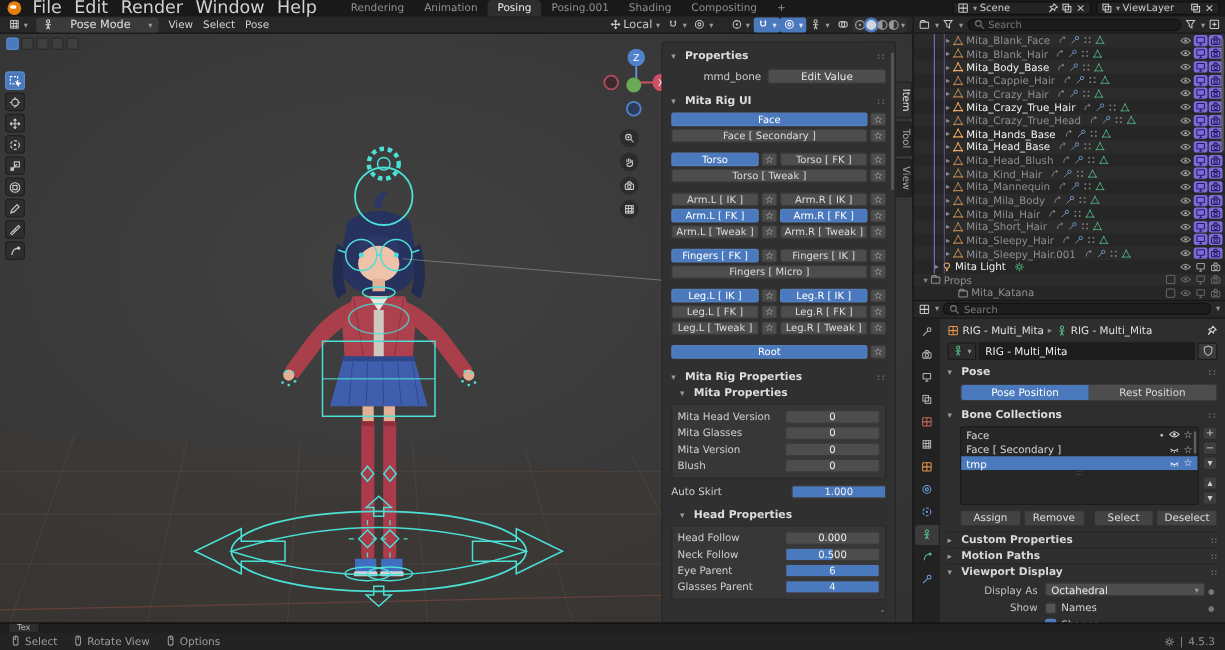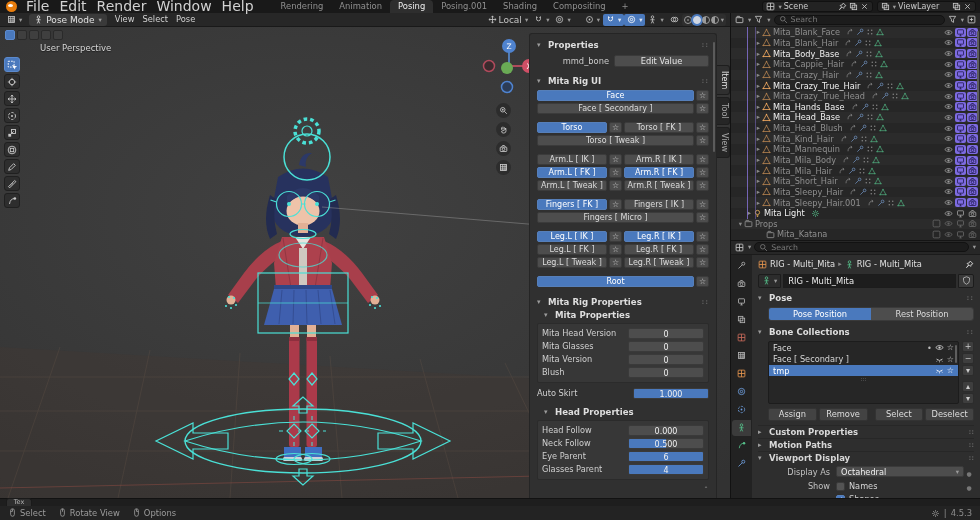--- a/index.html
+++ b/index.html
@@ -19,21 +19,21 @@
   .tab{padding:0 8px;color:#909090;font-size:8.4px;line-height:13px;border-radius:4px 4px 0 0}
   .tab.active{background:#2e2e2e;color:#efefef}
   .tb-right{margin-left:auto;display:flex;gap:4px;align-items:center}
   .chip{display:flex;align-items:center;gap:2px;background:#232323;border:1px solid #111;border-radius:3px;height:11px;padding:0 3px;color:#c9c9c9;font-size:8px}
   .chip .name{min-width:52px}
   
   .vph{position:absolute;top:13px;left:0;width:730px;height:14px;background:#272727;border-bottom:1px solid #191919;display:flex;align-items:center;padding:0 4px;z-index:20}
   .vph .menu{font-size:8.3px;padding:0 4px}
   .hbtn{display:flex;align-items:center;gap:2px;padding:0 3px;height:12px;border-radius:2px;color:#c5c5c5}
   .hbtn.blue{background:#4a79bd;color:#fff}
-  .modechip{display:flex;align-items:center;gap:3px;background:#3a3a3a;border-radius:3px;height:12px;padding:0 5px;margin:0 4px;color:#e2e2e2}
+  .modechip{display:flex;align-items:center;gap:13px;background:#3a3a3a;border-radius:3px;height:12px;padding:0 5px;margin:0 4px;color:#e2e2e2}
   .shadegrp{display:flex;align-items:center;gap:1px;background:#2e2e2e;border-radius:3px;padding:0 2px;height:12px}
   .sball{width:8px;height:8px;border-radius:50%;border:1px solid #9a9a9a;position:relative}
   .sball.solid{background:#cfd6e2;border-color:#cfd6e2}
   .sball.sel{box-shadow:0 0 0 2px #4a79bd}
   .sball.half:after{content:"";position:absolute;left:0;top:0;width:50%;height:100%;background:#9a9a9a}
   .sball.wire:after{content:"";position:absolute;inset:2px;border:1px solid #9a9a9a;border-radius:50%}
   
   .viewport{position:absolute;top:27px;left:0;width:730px;height:471px;background:#383838;overflow:hidden}
   .scene{position:absolute;inset:0}
   .tsrow{position:absolute;left:5px;top:3px;display:flex;gap:2px}
@@ -411,21 +411,20 @@
     </svg>
 
     <div class="tsrow" id="ts-row">
         <span class="tsbtn on"></span>
         <span class="tsbtn"></span>
         <span class="tsbtn"></span>
         <span class="tsbtn"></span>
         <span class="tsbtn"></span>
       </div>
     <div class="ovtext">
-      <div>User Perspective</div>
     </div>
     <div class="toolbar" id="vp-toolbar">
         <div class="tool active">
           <svg class="ic " viewBox="0 0 12 12">
             <rect x="1.5" y="1.5" width="7" height="7" stroke-dasharray="2 1.4" class="s"></rect>
             <path d="M6 6l3.4 5.4.8-2.6 2.6-.8Z" class="f"></path>
           </svg>
         </div>
         <div class="tool">
           <svg class="ic " viewBox="0 0 12 12">

